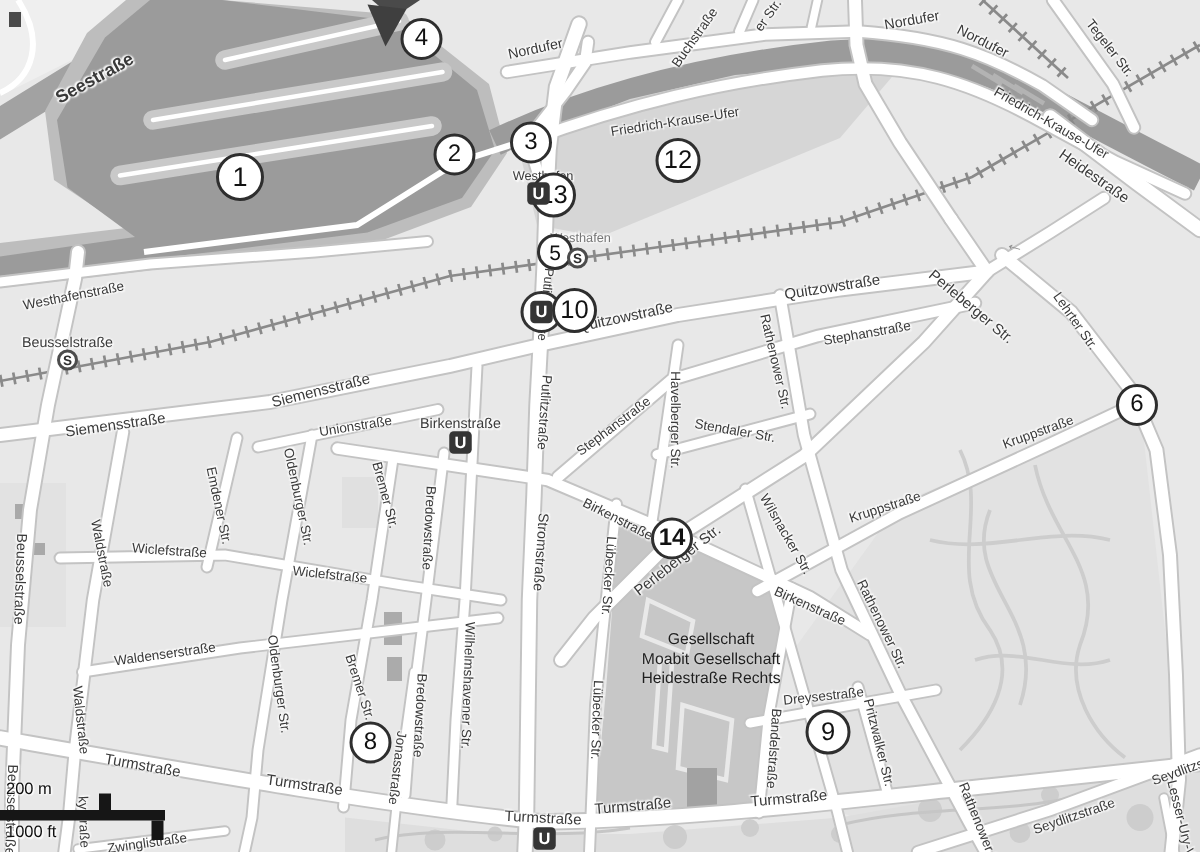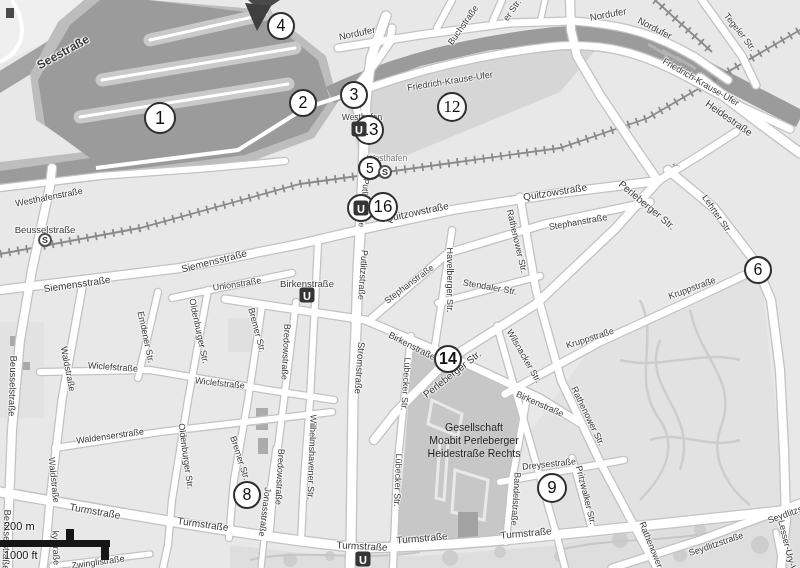--- a/index.html
+++ b/index.html
@@ -321,21 +321,21 @@
       <div class="lbl" style="left: 586px; top: 495px; font-size: 9px; transform: translate(-50%, -50%) rotate(76deg);">Pritzwalker Str.</div>
       <div class="lbl" style="left: 716px; top: 544px; font-size: 9px; transform: translate(-50%, -50%) rotate(-19deg);">Seydlitzstraße</div>
       <div class="lbl" style="left: 795px; top: 511px; font-size: 9px; transform: translate(-50%, -50%) rotate(-20deg);">Seydlitzstraße</div>
       <div class="lbl" style="left: 789px; top: 552px; font-size: 9px; transform: translate(-50%, -50%) rotate(76deg);">Lesser-Ury-Weg</div>
       <div class="lbl" style="left: 98px; top: 562px; font-size: 9px; transform: translate(-50%, -50%) rotate(-8deg);">Zwinglistraße</div>
       <div class="lbl" style="left: 56px; top: 548px; font-size: 9px; transform: translate(-50%, -50%) rotate(88deg);">kystraße</div>
     </div>
   <div id="poi">
       <div class="hosp" style="left: 474px; top: 440px;">
         <div>Gesellschaft</div>
-        <div>Moabit Perleberger</div>
+        <div>Moabit Gesellschaft</div>
         <div>Heidestraße Rechts</div>
       </div>
       <div class="arrow" style="left: 677px; top: 163px; transform: translate(-50%, -50%) rotate(15deg);">←</div>
     </div>
   <div id="stations">
       <div class="ustn" style="left: 307px; top: 295px;">U</div>
       <div class="ustn" style="left: 359px; top: 129px;">U</div>
       <div class="ring" style="left: 361px; top: 208px; width: 28px; height: 28px;"></div>
       <div class="ustn" style="left: 361px; top: 208px;">U</div>
       <div class="ustn" style="left: 363px; top: 559px;">U</div>
@@ -344,22 +344,22 @@
     </div>
   <div id="markers">
       <div class="marker" style="left: 160px; top: 118px; width: 32px; height: 32px; font-size: 18px;">1</div>
       <div class="marker" style="left: 303px; top: 103px; width: 28px; height: 28px; font-size: 16px;">2</div>
       <div class="marker" style="left: 354px; top: 95px; width: 28px; height: 28px; font-size: 16px;">3</div>
       <div class="marker" style="left: 281px; top: 26px; width: 28px; height: 28px; font-size: 16px;">4</div>
       <div class="marker" style="left: 370px; top: 168px; width: 24px; height: 24px; font-size: 14px;">5</div>
       <div class="marker" style="left: 758px; top: 270px; width: 28px; height: 28px; font-size: 16px;">6</div>
       <div class="marker" style="left: 247px; top: 495px; width: 28px; height: 28px; font-size: 16px;">8</div>
       <div class="marker" style="left: 552px; top: 488px; width: 30px; height: 30px; font-size: 17px;">9</div>
-      <div class="marker" style="left: 383px; top: 207px; width: 30px; height: 30px; font-size: 17px;">16</div>
-      <div class="marker" style="left: 452px; top: 107px; width: 30px; height: 30px; font-size: 17px; font-family: Liberation Serif, serif;">12</div>
+      <div class="marker" style="left: 383px; top: 207px; width: 30px; height: 30px; font-size: 17px;">10</div>
+      <div class="marker" style="left: 452px; top: 107px; width: 30px; height: 30px; font-size: 17px;">12</div>
       <div class="marker" style="left: 369px; top: 130px; width: 30px; height: 30px; font-size: 17px;">13</div>
       <div class="marker" style="left: 448px; top: 359px; width: 28px; height: 28px; font-size: 16px; font-weight: bold;">14</div>
     </div>
 
   <div id="scalebar">
     <div class="txt" style="left:4px;top:0px">200 m</div>
     <div id="sb-bar"></div>
     <div id="sb-tick-m"></div>
     <div id="sb-tick-ft"></div>
     <div class="txt" style="left:4px;top:29px">1000 ft</div>

